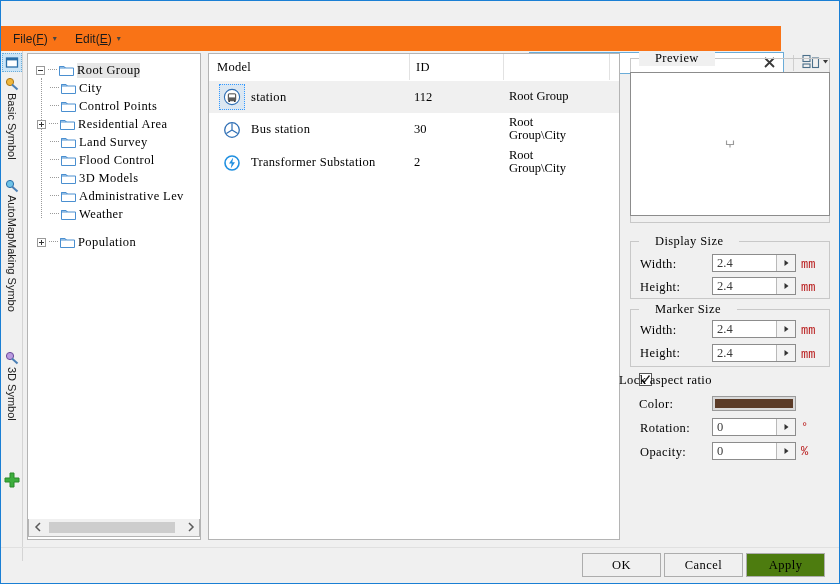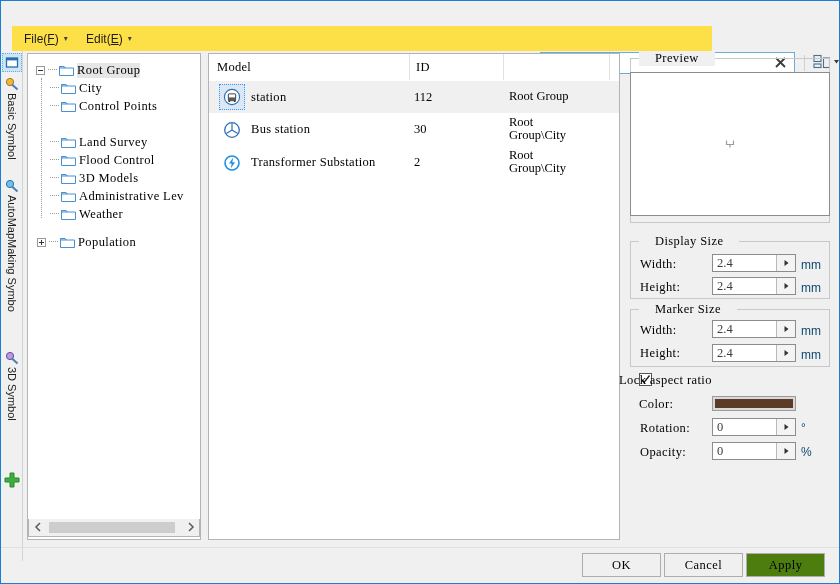--- a/index.html
+++ b/index.html
@@ -37,23 +37,22 @@
     position: absolute; right: 0; top: 0;
     width: 45px; height: 25px;
     display: flex; align-items: center; justify-content: center;
     cursor: default;
   }
   #close-btn svg { display:block; }
 
   
   #menubar {
     position: absolute; left: 0; top: 25px;
-    width: 700px; height: 25px;
-    background: #fde047;
-    margin-left: 11px;
+    width: 780px; height: 25px;
+    background: #f97316;
   }
   .menu-item {
     position: absolute; top: 4px;
     height: 18px; line-height: 18px;
     font-size: 12px; color: #1b1b1b;
     padding: 0 4px;
     cursor: default;
   }
   .menu-item .uline { text-decoration: underline; }
   .menu-caret {
@@ -334,22 +333,22 @@
     position: absolute; right: 0; top: 0;
     width: 18px; height: 16px;
     background: #f4f4f4;
     border-left: 1px solid #b9b9b9;
     display:flex; align-items:center; justify-content:center;
     cursor: default;
   }
   .spin .spin-btn svg { display:block; }
   .unit {
     position: absolute;
-    font-family: Liberation Sans, sans-serif;
-    font-size: 12px; color: #0c4a6e;
+    font-family: Liberation Mono, monospace;
+    font-size: 12px; color: #b91c1c;
   }
   #lock-cb {
     position: absolute; left: 638px; top: 372px;
     width: 13px; height: 13px;
     border: 1px solid #555;
     background: #fff;
     box-sizing: border-box;
     cursor: default;
   }
   #lock-label { left: 618px; top: 372px; }
@@ -490,20 +489,29 @@
 
     <div class="tnode" style="left:22px; top:44px;">
       <div class="dots"></div>
       <svg class="folder" viewBox="0 0 15 12">
         <path d="M0.5 2.5 H5 L6.3 4 H14.5 V11.5 H0.5 Z" fill="#ffffff" stroke="#4a8fd0" stroke-width="1"></path>
         <path d="M0.5 2.5 H5 L6.3 4 H0.5 Z" fill="#cfe6f8" stroke="#4a8fd0" stroke-width="1"></path>
       </svg>
       <span class="tlabel">Control Points</span>
     </div>
 
+    <div class="tnode" style="left:9px; top:62px;">
+      <div class="expander plus"></div>
+      <div class="dots"></div>
+      <svg class="folder" viewBox="0 0 15 12">
+        <path d="M0.5 2.5 H5 L6.3 4 H14.5 V11.5 H0.5 Z" fill="#ffffff" stroke="#4a8fd0" stroke-width="1"></path>
+        <path d="M0.5 2.5 H5 L6.3 4 H0.5 Z" fill="#cfe6f8" stroke="#4a8fd0" stroke-width="1"></path>
+      </svg>
+      <span class="tlabel">Residential Area</span>
+    </div>
 
     <div class="tnode" style="left:22px; top:80px;">
       <div class="dots"></div>
       <svg class="folder" viewBox="0 0 15 12">
         <path d="M0.5 2.5 H5 L6.3 4 H14.5 V11.5 H0.5 Z" fill="#ffffff" stroke="#4a8fd0" stroke-width="1"></path>
         <path d="M0.5 2.5 H5 L6.3 4 H0.5 Z" fill="#cfe6f8" stroke="#4a8fd0" stroke-width="1"></path>
       </svg>
       <span class="tlabel">Land Survey</span>
     </div>
 

